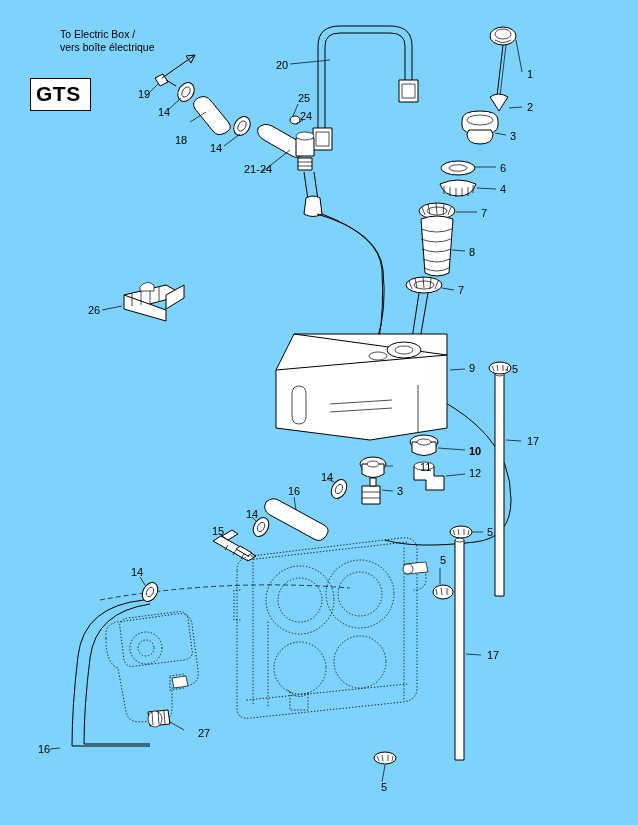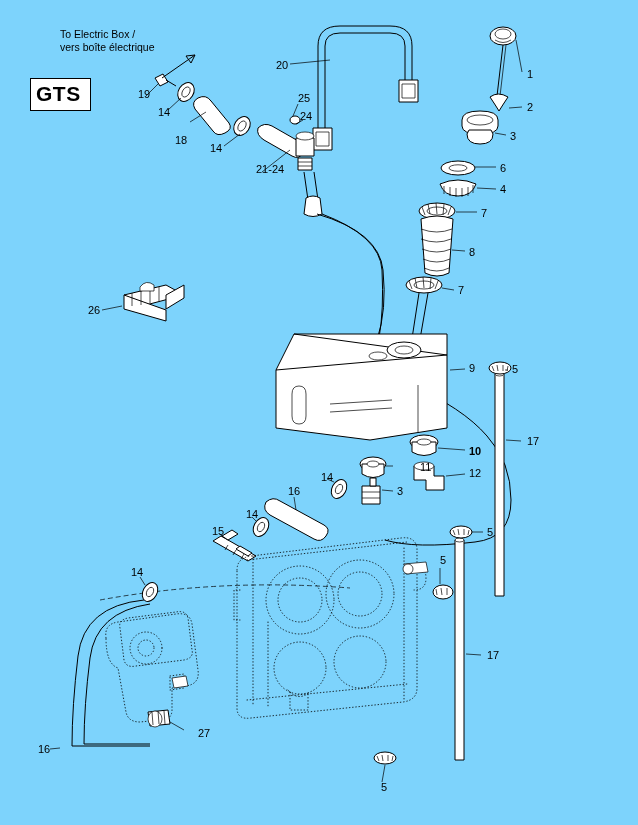--- a/index.html
+++ b/index.html
@@ -361,16 +361,16 @@
   <div class="lbl" style="left: 190px; top: 727px; margin-left: 8px;">27</div>
   <div class="lbl" style="left: 38px; top: 743px;">16</div>
   <div class="lbl" style="left: 381px; top: 781px;">5</div>
   <div class="lbl" style="left: 276px; top: 59px;">20</div>
   <div class="lbl" style="left: 298px; top: 92px;">25</div>
   <div class="lbl" style="left: 300px; top: 110px;">24</div>
   <div class="lbl" style="left: 138px; top: 88px;">19</div>
   <div class="lbl" style="left: 158px; top: 106px;">14</div>
   <div class="lbl" style="left: 175px; top: 119px; margin-top: 15px;">18</div>
   <div class="lbl" style="left: 210px; top: 142px;">14</div>
-  <div class="lbl" style="left: 256px; top: 163px;">21-24</div>
+  <div class="lbl" style="left: 244px; top: 163px;">21-24</div>
   <div class="lbl" style="left: 88px; top: 304px;">26</div>
 
 </div>
 
 </body></html>

